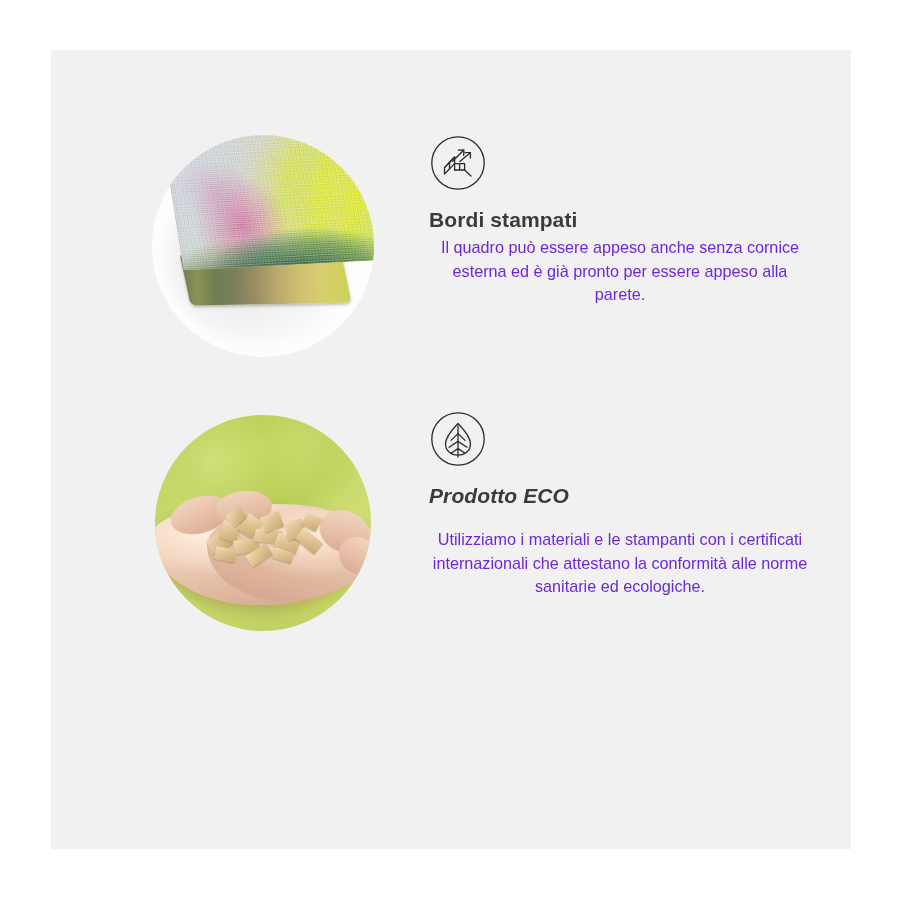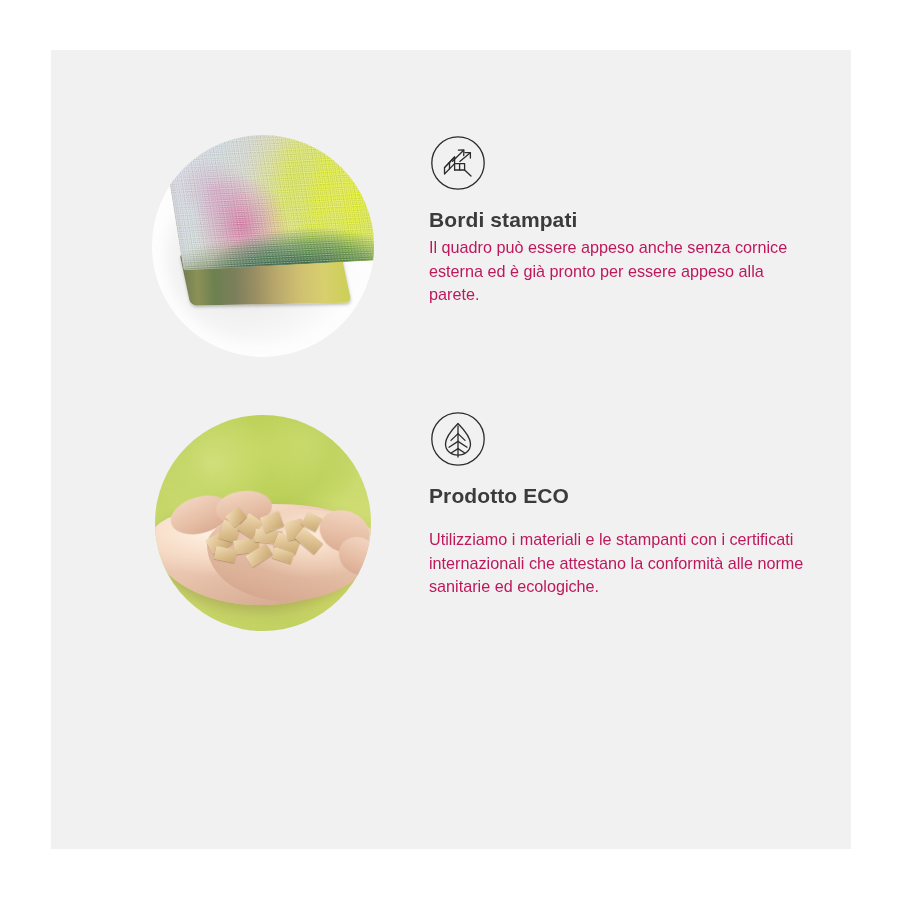--- a/index.html
+++ b/index.html
@@ -13,20 +13,21 @@
     overflow: hidden;
     font-family: "Liberation Sans", sans-serif;
     -webkit-font-smoothing: antialiased;
   }
 
   #page {
     position: relative;
     width: 900px;
     height: 796px;
     background: #ffffff;
+    text-align: center;
   }
 
   
   .panel {
     position: absolute;
     left: 51px;
     top: 50px;
     width: 800px;
     height: 799px;
     background: #f1f1f1;
@@ -281,25 +282,25 @@
     color: #3b3b3b;
     letter-spacing: 0.1px;
     white-space: nowrap;
   }
   .body-text {
     position: absolute;
     left: 378px;
     width: 382px;
     font-size: 16.2px;
     line-height: 23.5px;
-    color: #be185d;
+    color: #6d28d9;
   }
   .heading-edges { top: 73px; }
   .body-edges    { top: 101px; }
-  .heading-eco   { top: 73px; }
+  .heading-eco   { top: 73px; font-style: italic; }
   .body-eco      { top: 117px; }
 </style>
 </head>
 <body>
 
 <div id="page">
   <div class="panel">
 
     <div class="feature feature-edges">
 

